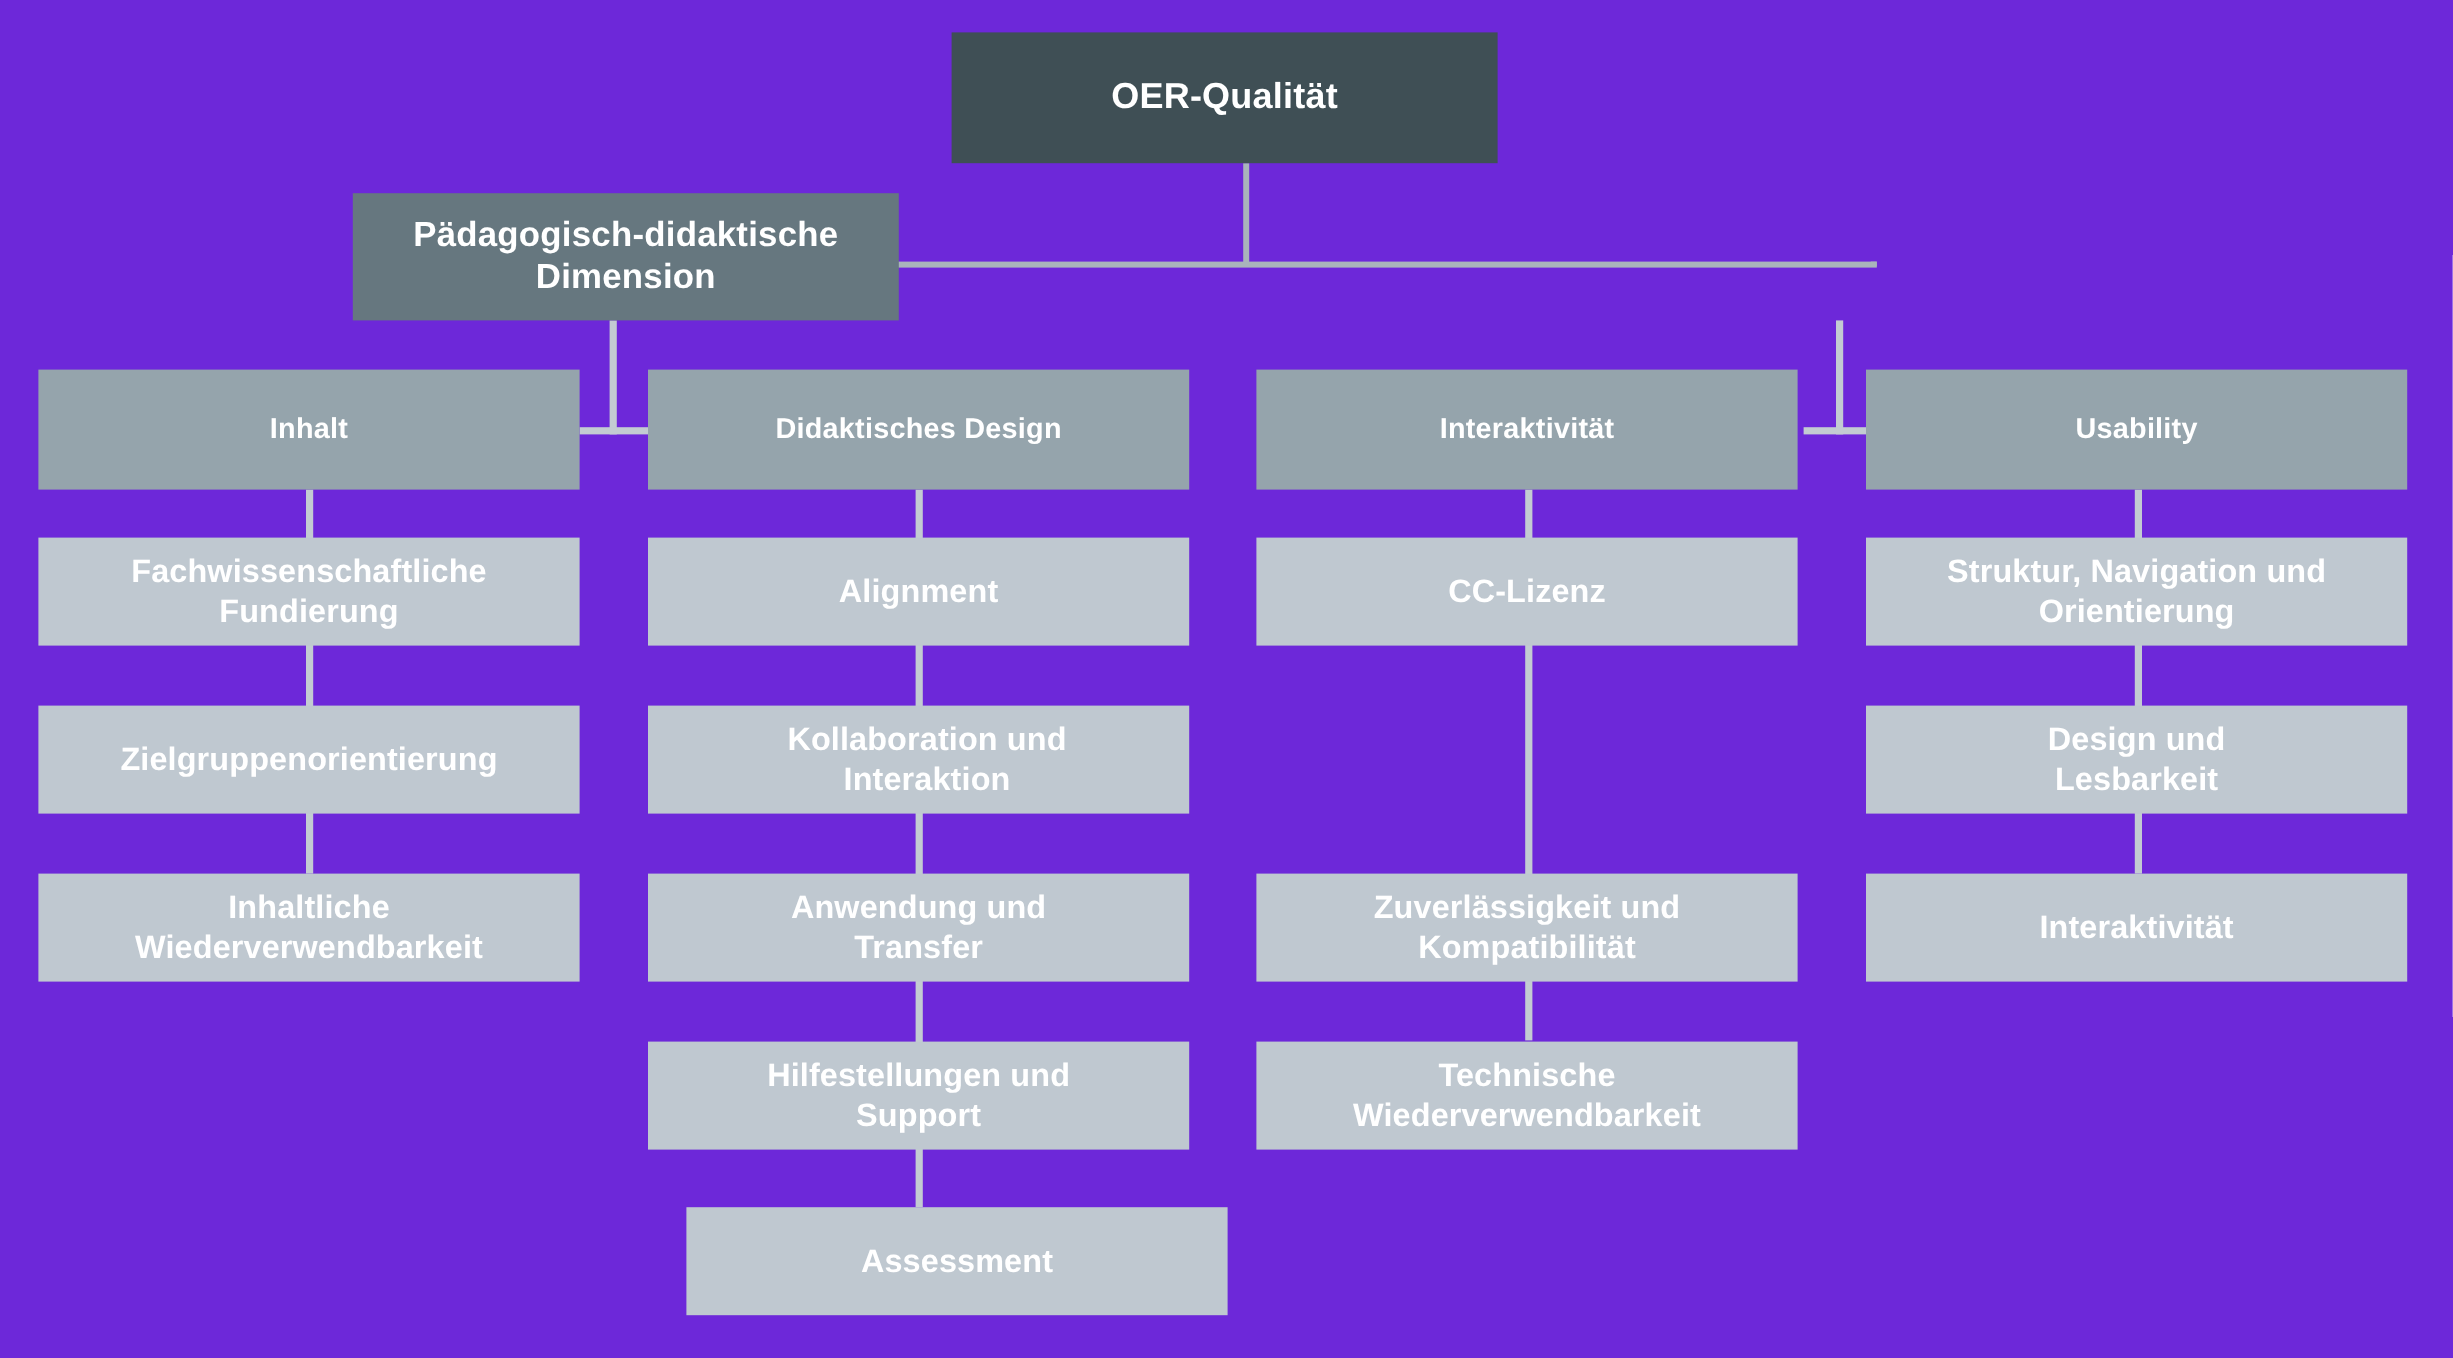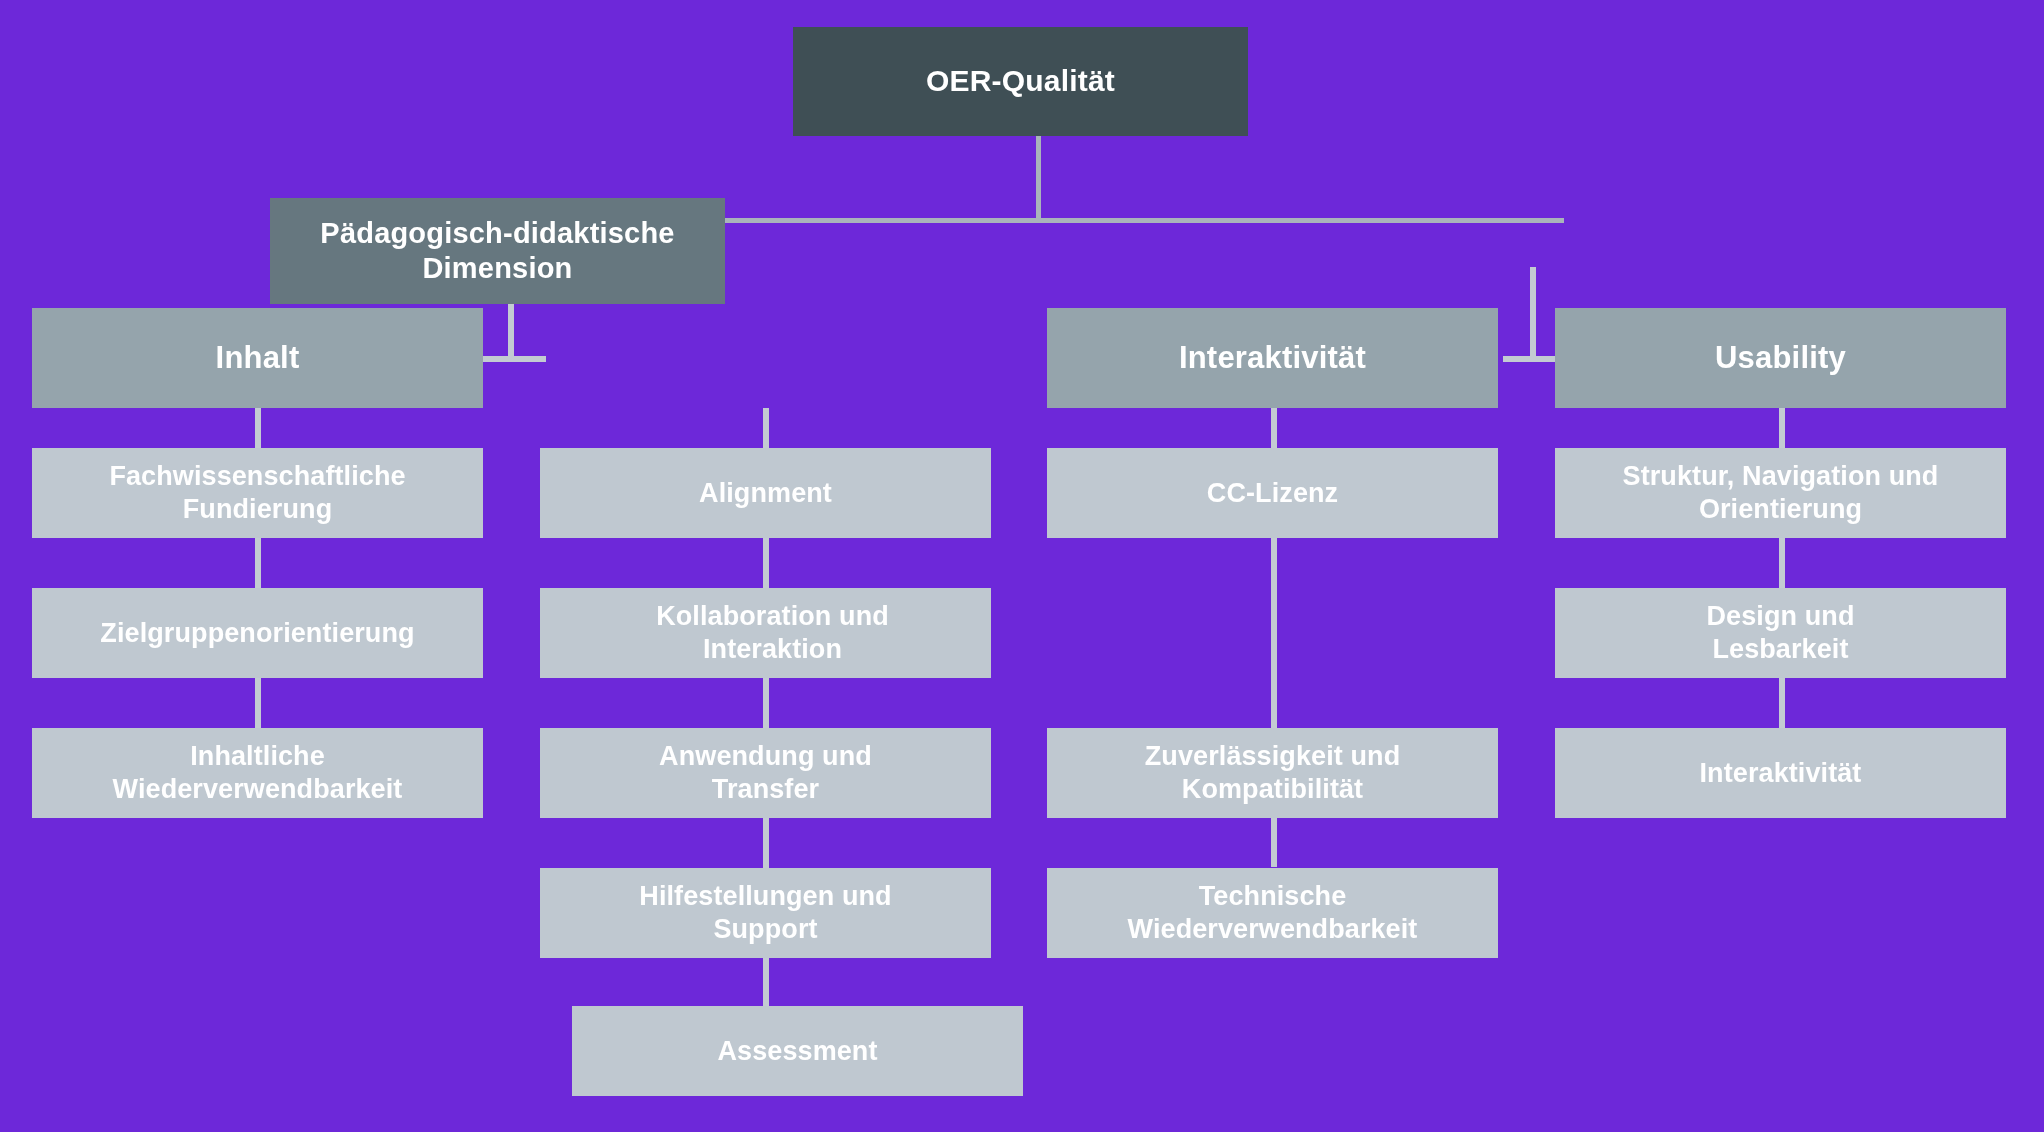--- a/index.html
+++ b/index.html
@@ -39,21 +39,21 @@
     font-size: 30px;
     letter-spacing: 0.2px;
   }
   .level-dim {
     background: #66777f;
     font-size: 29px;
     letter-spacing: 0.2px;
   }
   .level-cat {
     background: #95a4ac;
-    font-size: 31px;
+    font-size: 24px;
     letter-spacing: 0.2px;
     align-items: center;
   }
   .level-leaf {
     background: #bfc8d0;
     font-size: 27px;
     letter-spacing: 0.1px;
   }
   .conn {
     position: absolute;
@@ -89,27 +89,30 @@
   <div class="conn" style="left:763px; top:408px; width:6px; height:598px;"></div>
 
   <div class="conn" style="left:1271px; top:408px; width:6px; height:459px;"></div>
 
   <div class="conn" style="left:1779px; top:408px; width:6px; height:320px;"></div>
 
   <div class="node level-root" style="left:793px; top:27px; width:455px; height:109px;">
     <span class="label">OER-Qualität</span>
   </div>
 
-  <div class="node level-dim" style="left:270px; top:161px; width:455px; height:106px;margin-top:37px;">
+  <div class="node level-dim" style="left:294px; top:161px; width:455px; height:106px;">
     <span class="label">Pädagogisch-didaktische
 Dimension</span>
   </div>
 
   <div class="node level-cat" style="left:32px; top:308px; width:451px; height:100px;">
     <span class="label">Inhalt</span>
+  </div>
+  <div class="node level-cat" style="left:540px; top:308px; width:451px; height:100px;">
+    <span class="label">Didaktisches Design</span>
   </div>
   <div class="node level-cat" style="left:1047px; top:308px; width:451px; height:100px;">
     <span class="label">Interaktivität</span>
   </div>
   <div class="node level-cat" style="left:1555px; top:308px; width:451px; height:100px;">
     <span class="label">Usability</span>
   </div>
 
   <div class="node level-leaf" style="left:32px; top:448px; width:451px; height:90px;">
     <span class="label">Fachwissenschaftliche

